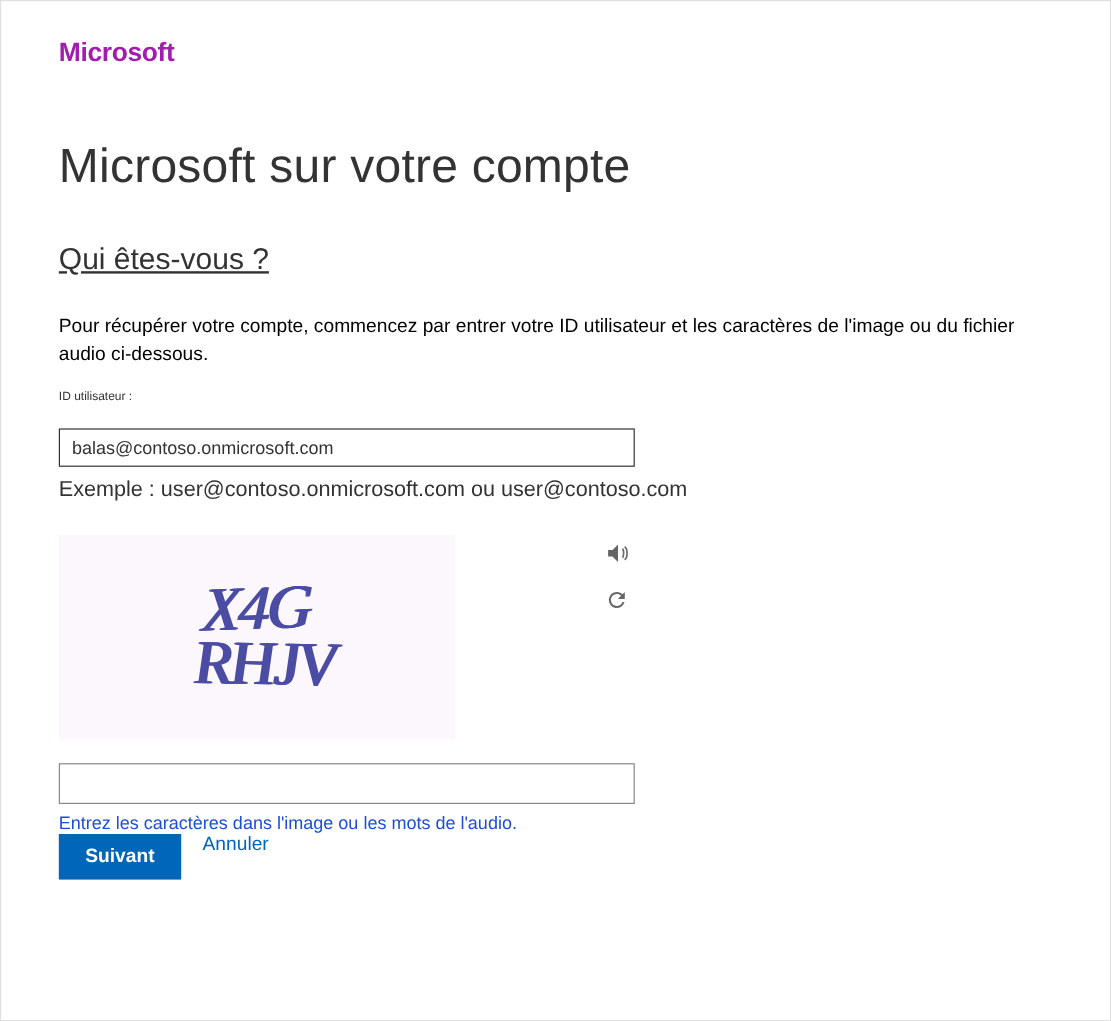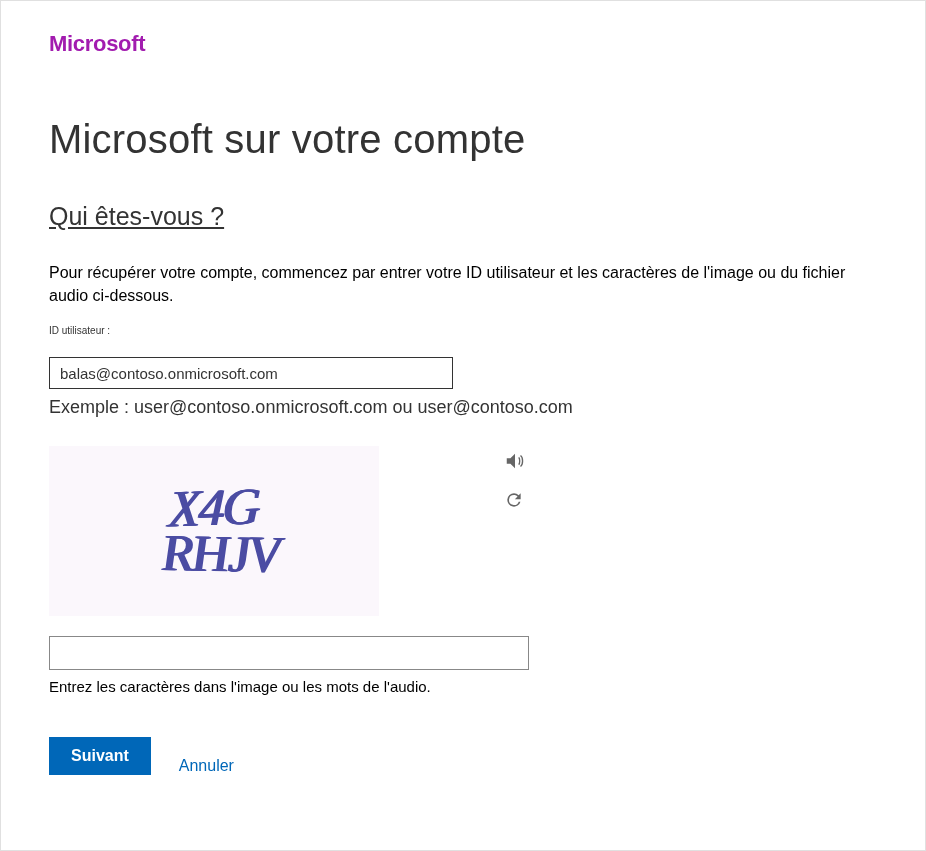--- a/index.html
+++ b/index.html
@@ -45,21 +45,21 @@
       margin-bottom: 18px;
       max-width: 830px;
     }
     label.field-label {
       display: block;
       font-size: 10px;
       color: #333333;
       margin-bottom: 21px;
     }
     input.text-input {
-      width: 404px;
+      width: 480px;
       height: 32px;
       padding: 4px 10px;
       font-size: 15px;
       border: 1.5px solid #333333;
       outline: none;
       background: #ffffff;
       color: #333333;
     }
     .example-hint {
       font-size: 18px;
@@ -113,28 +113,27 @@
       width: 480px;
       height: 34px;
       padding: 4px 10px;
       font-size: 15px;
       border: 1px solid #888888;
       outline: none;
       background: #ffffff;
     }
     .captcha-hint {
       font-size: 15px;
-      color: #000000;
+      color: #1d4ed8;
       margin-top: 8px;
-      margin-bottom: 42px;
     }
     .button-row {
       display: flex;
-      align-items: flex-end;
-      gap: 28px;
+      align-items: flex-start;
+      gap: 18px;
     }
     button.primary {
       background: #0067b8;
       color: #ffffff;
       border: none;
       font-size: 16px;
       font-weight: 600;
       padding: 10px 22px;
       cursor: pointer;
       font-family: inherit;

